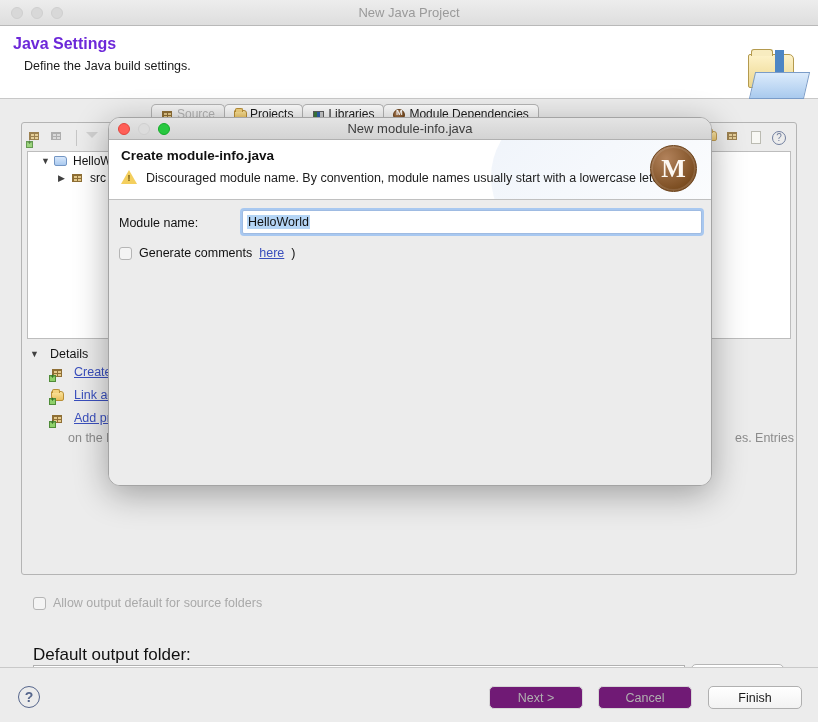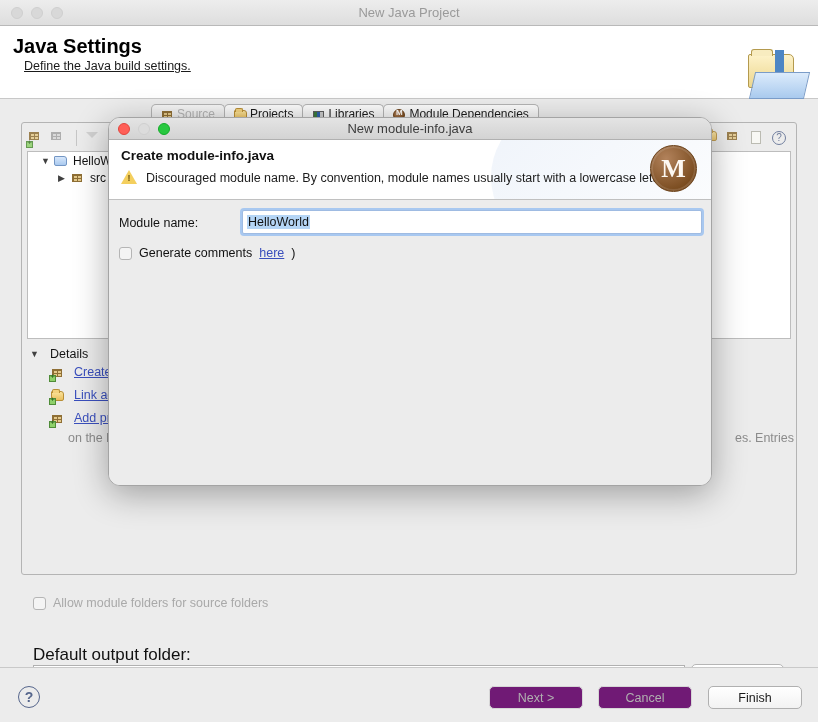--- a/index.html
+++ b/index.html
@@ -30,25 +30,25 @@
     font-size: 13px; color: #9a9a9a;
   }
 
   
   .wiz-header {
     position: absolute; top: 26px; left: 0; right: 0; height: 73px;
     background: #ffffff; border-bottom: 1px solid #c8c8c8;
   }
   .wiz-title {
     position: absolute; left: 13px; top: 9px;
-    font-size: 20px; font-weight: bold; color: #000000;
+    font-size: 16px; font-weight: bold; color: #6d28d9;
   }
   .wiz-sub {
     position: absolute; left: 24px; top: 33px;
-    font-size: 12.5px; color: #1a1a1a; text-decoration: underline;
+    font-size: 12.5px; color: #1a1a1a;
   }
   .header-icon { position: absolute; right: 2px; top: 22px; width: 72px; height: 70px; }
 
   
   .page-body {
     position: absolute; top: 99px; left: 0; right: 0; bottom: 55px;
     background: #ececec;
   }
   .tabfolder {
     position: absolute; left: 21px; top: 5px; right: 21px; bottom: 92px;
@@ -453,21 +453,21 @@
           </div>
         </div>
         <div class="dl-sub">on the b</div>
         <div class="dl-tail">es. Entries</div>
 
       </div>
     </div>
 
     <div class="chk-row" style="left:33px; top:497px;">
       <span class="cbox"></span>
-      <span class="dis-text">Allow module folders for source folders</span>
+      <span class="dis-text">Allow output default for source folders</span>
     </div>
 
     <div class="out-label">Default output folder:</div>
     <div class="out-input">
       <span>HelloWorld/bin</span>
     </div>
     <div class="browse-btn">Browse...</div>
   </div>
 
   <div class="wiz-footer"></div>

